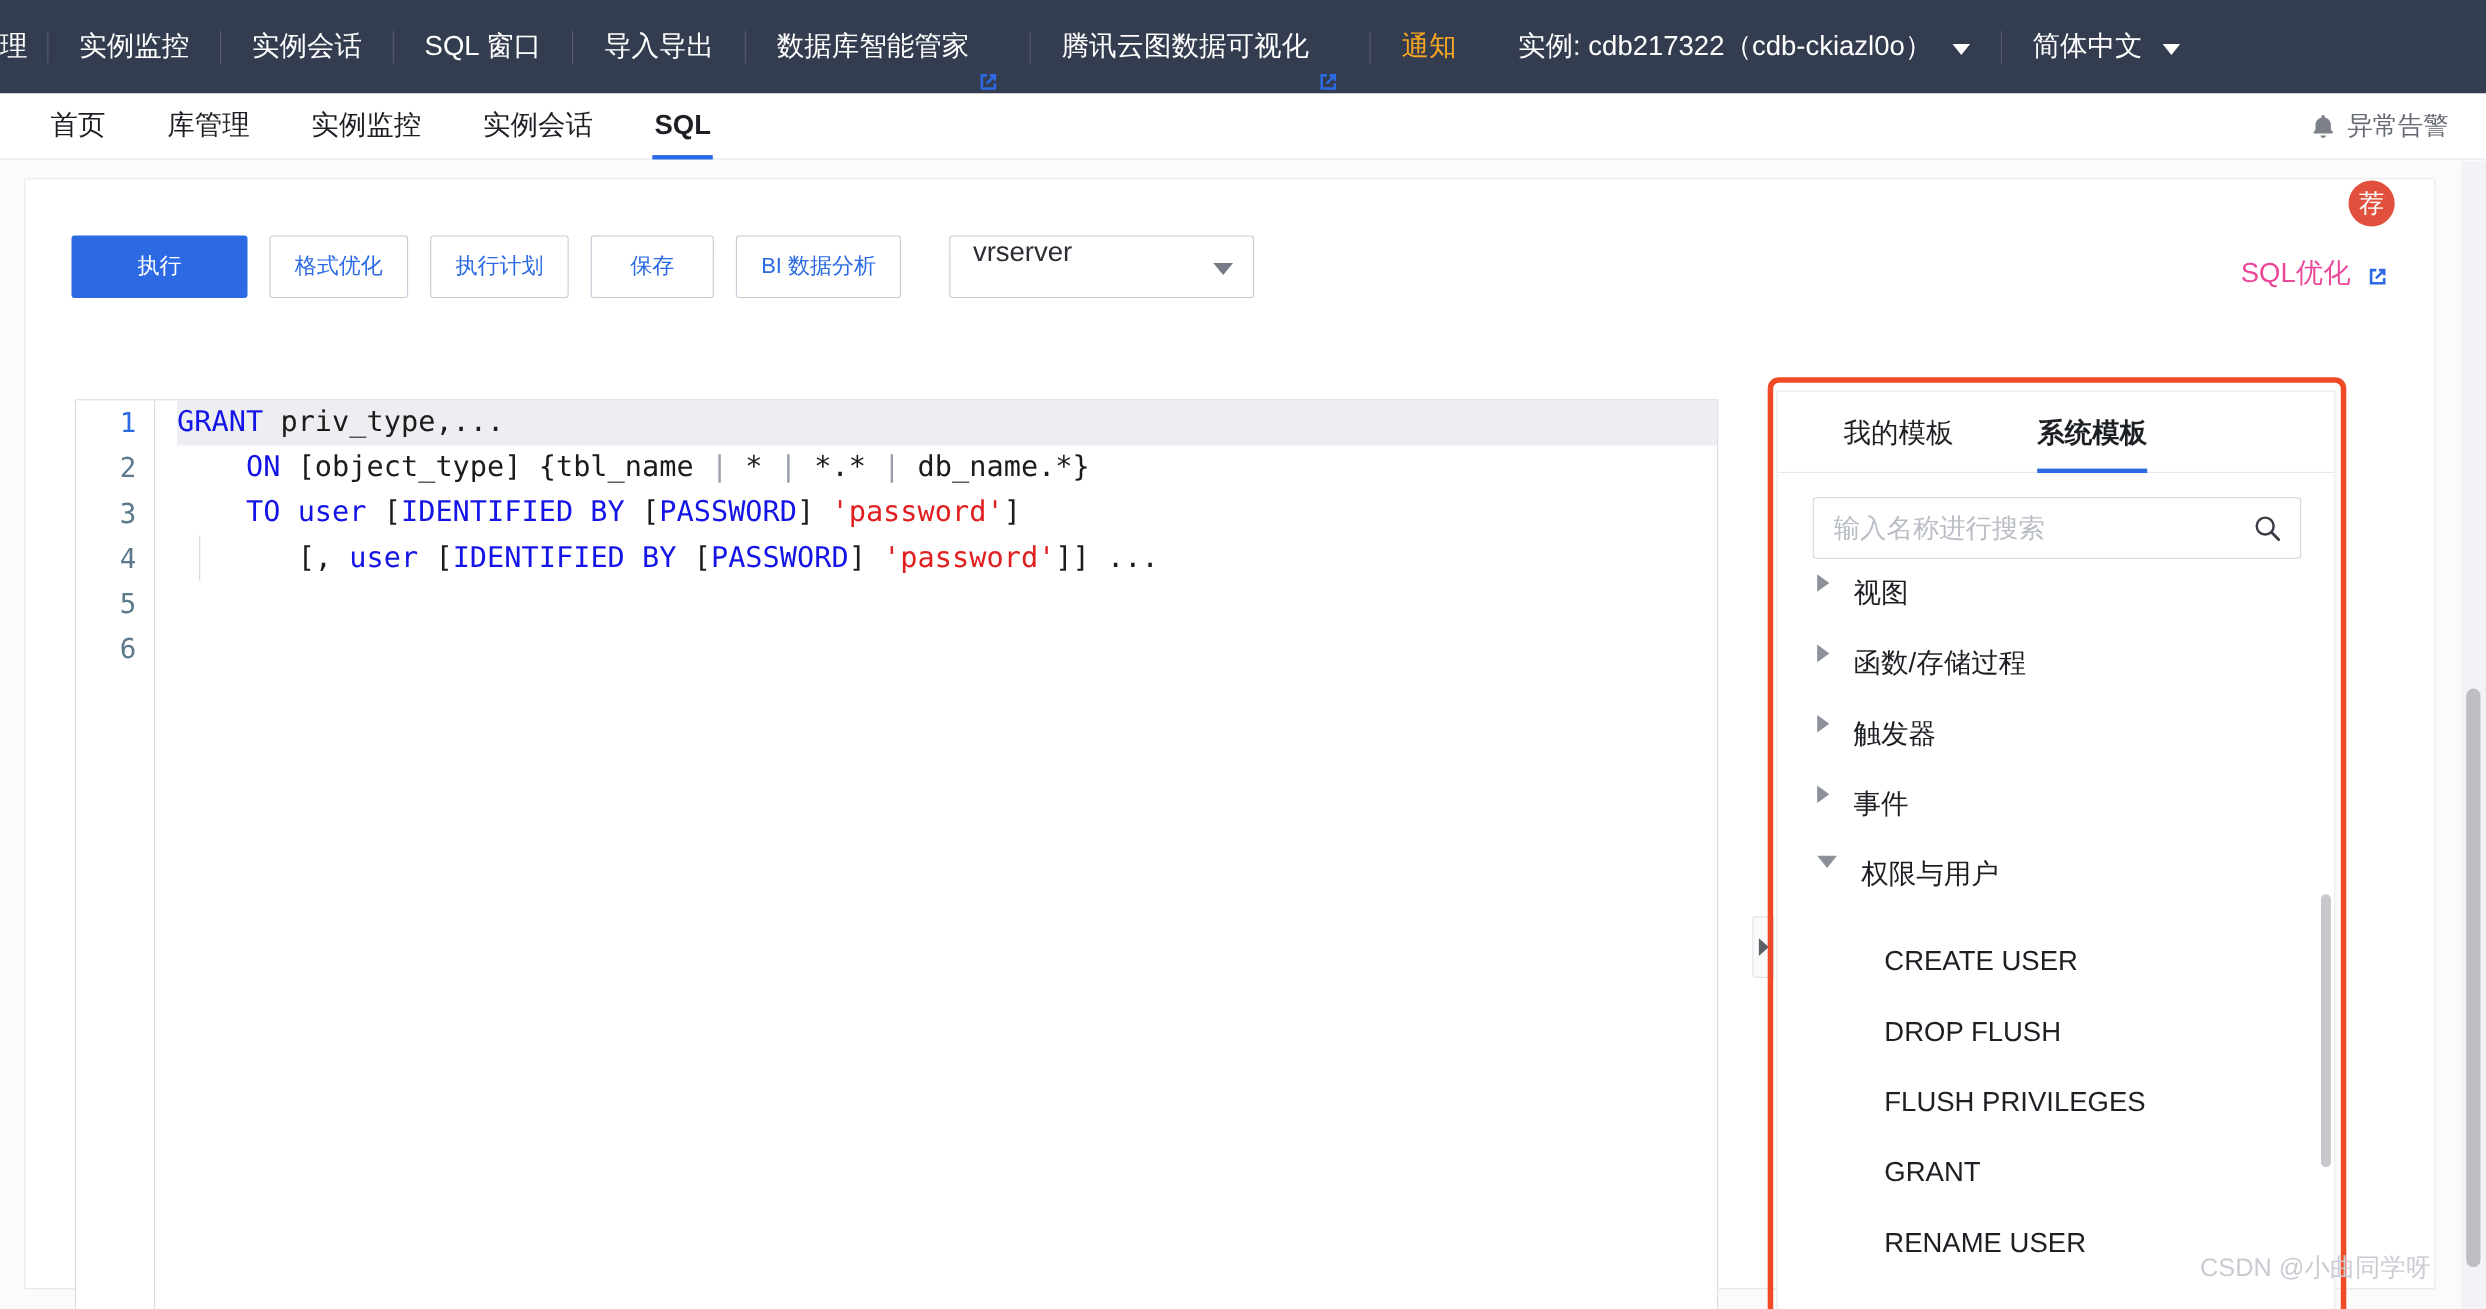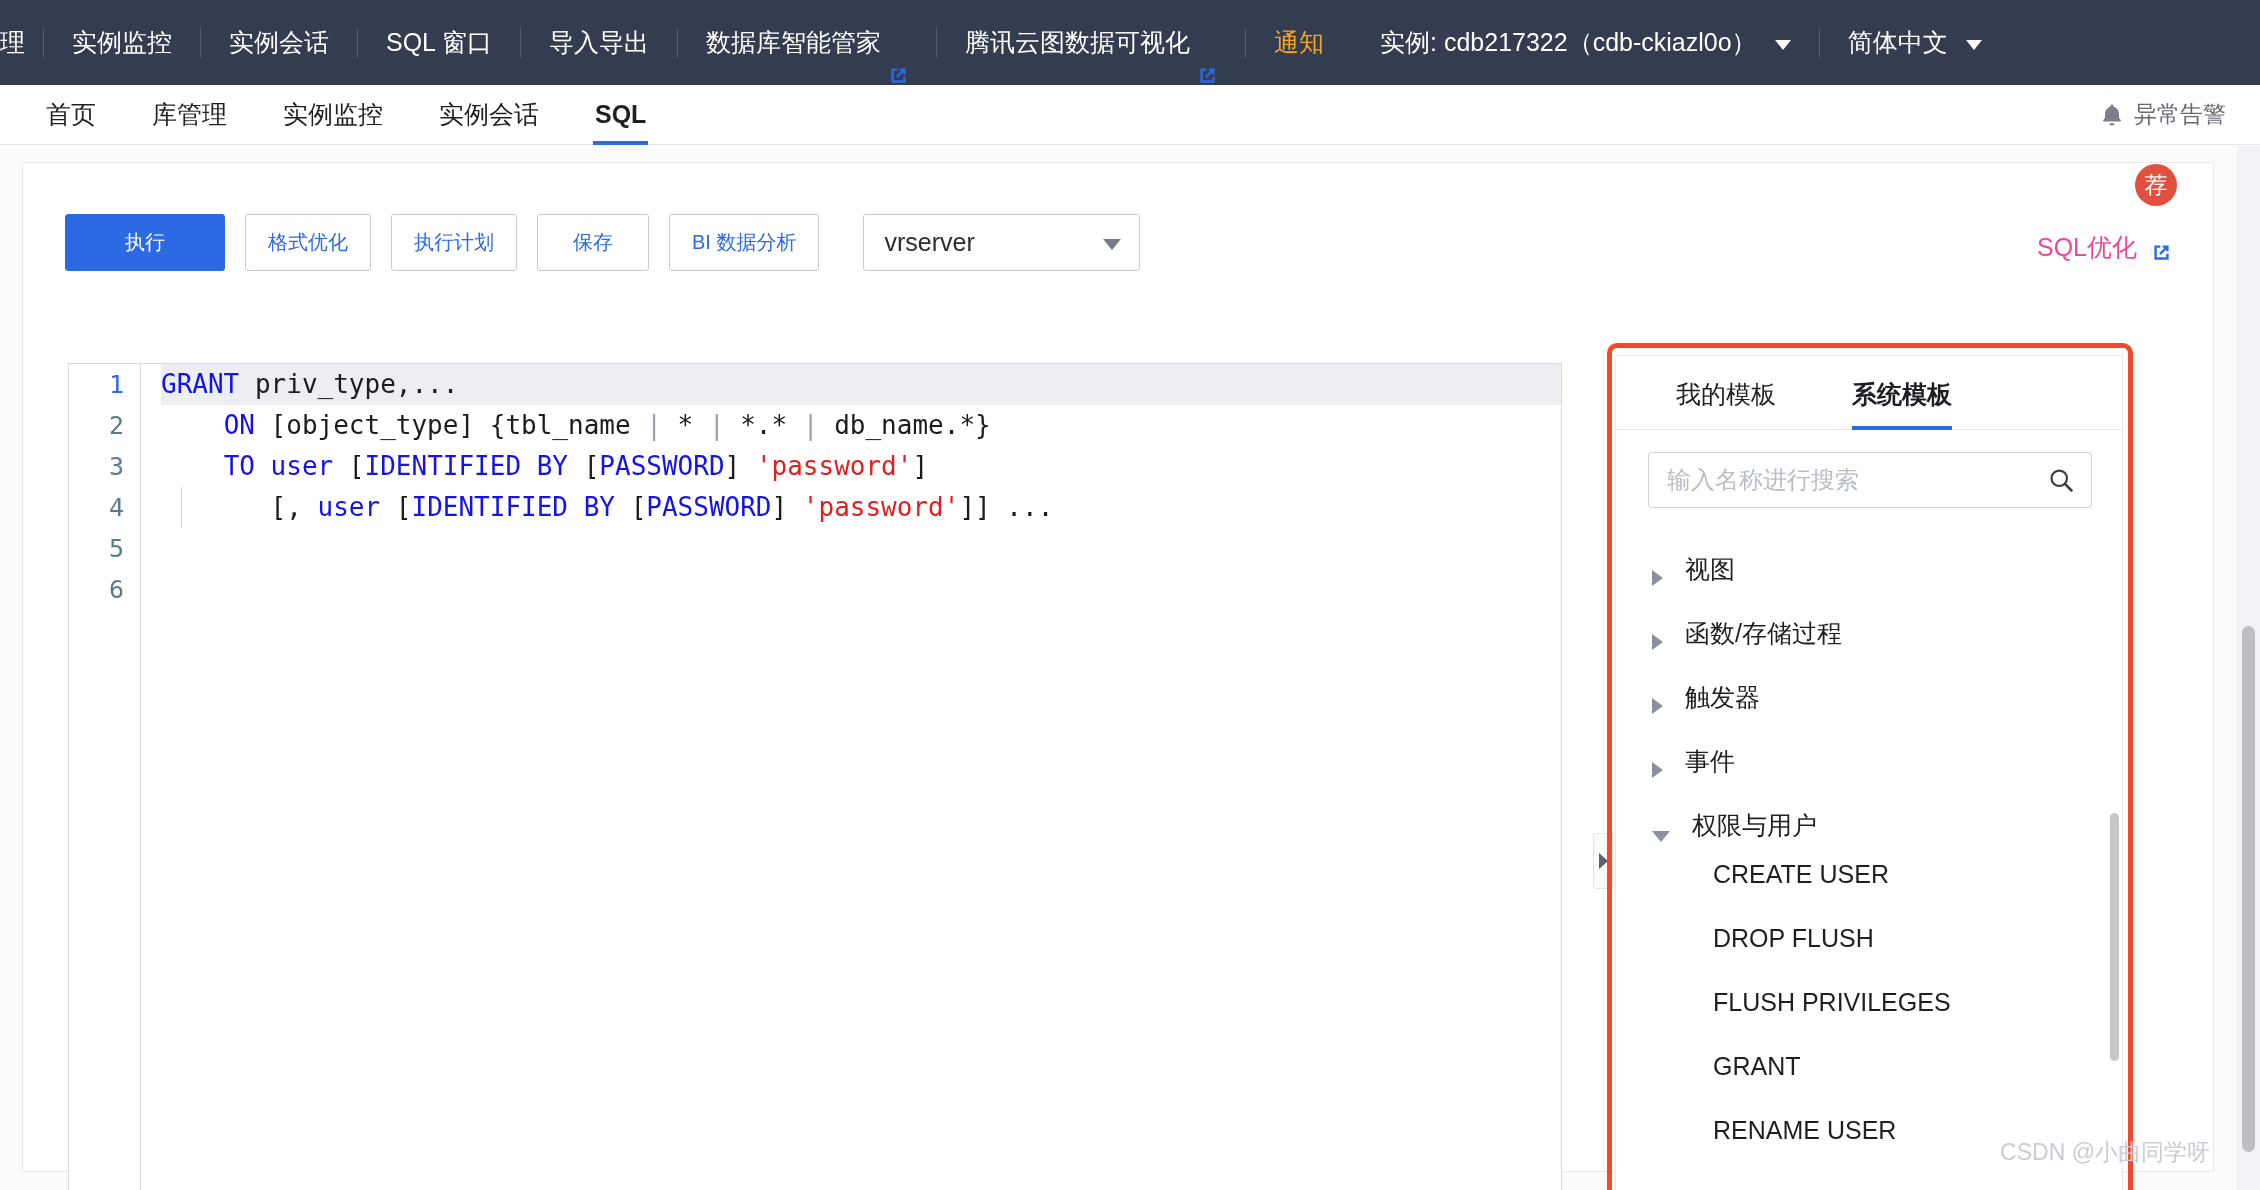--- a/index.html
+++ b/index.html
@@ -111,21 +111,21 @@
   .tb-btn.primary {
     background: #2b6ae3; color: #ffffff; border-color: #2b6ae3;
     min-width: 160px;
   }
   #db-select {
     height: 57px; width: 277px;
     margin-left: 24px;
     border: 1px solid #c5cad6;
     background: #ffffff;
     border-radius: 3px;
-    display: flex; align-items: center;
+    display: flex; 
     padding: 0 20px;
     font-size: 25px; color: #2a2d33;
     position: relative;
   }
   #db-select .sel-caret {
     position: absolute; right: 18px; top: 24px;
     width: 0; height: 0;
     border-left: 9px solid transparent;
     border-right: 9px solid transparent;
     border-top: 11px solid #767b85;
@@ -241,21 +241,21 @@
     padding: 0 16px 0 18px;
     background: #ffffff;
   }
   #tpl-search .ph {
     font-size: 24px; color: #b9bdc6; flex: 1; white-space: nowrap;
   }
   .search-glyph { width: 28px; height: 28px; flex: none; }
 
   #tree { margin-top: 14px; }
   .tree-node {
-    height: 64px; display: flex; align-items: flex-end;
+    height: 64px; display: flex; align-items: flex-start;
     padding-left: 36px; gap: 22px;
   }
   .tri {
     width: 0; height: 0; flex: none;
     border-top: 8px solid transparent;
     border-bottom: 8px solid transparent;
     border-left: 11px solid #8b9099;
   }
   .tri.open {
     border-left: 9px solid transparent;

